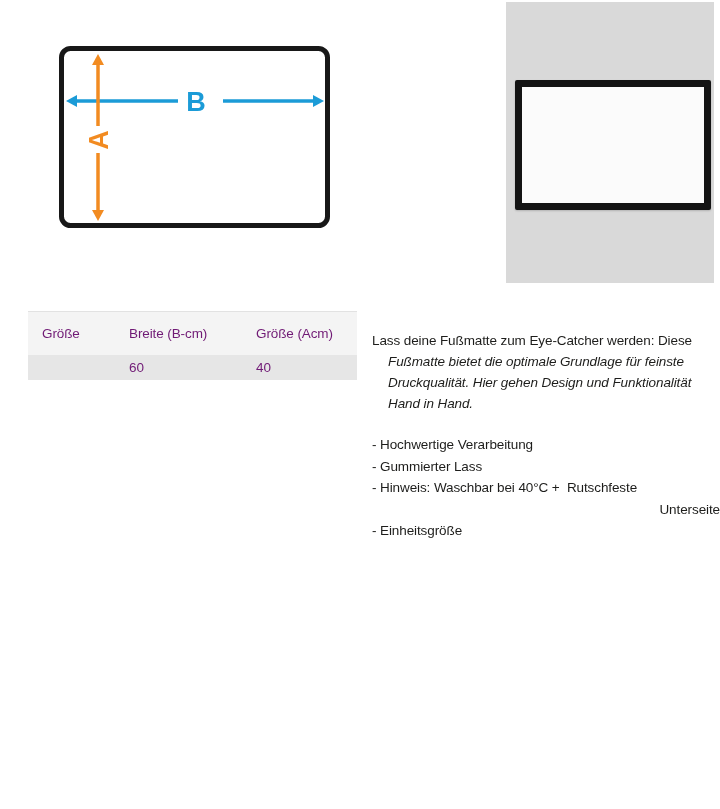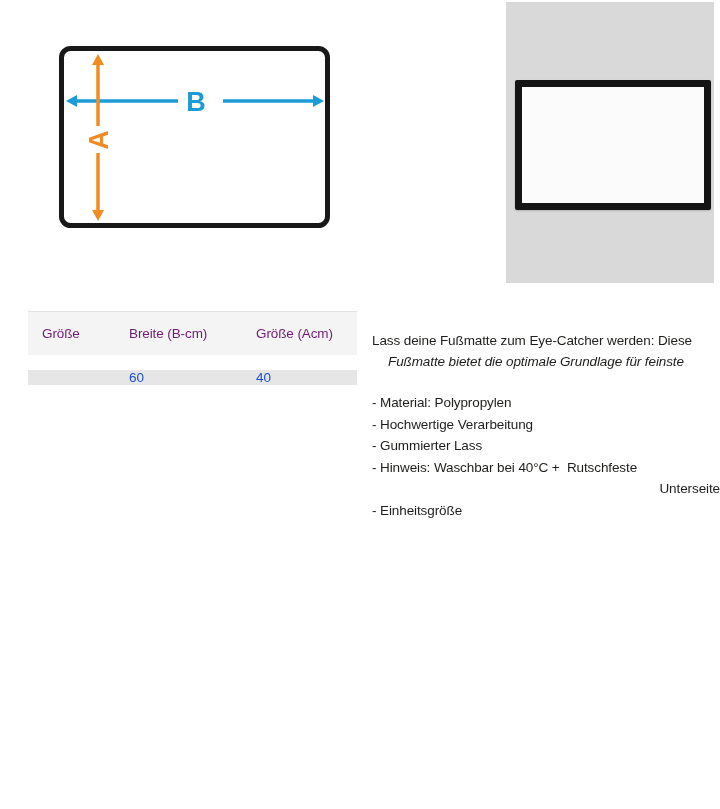--- a/index.html
+++ b/index.html
@@ -16,22 +16,22 @@
   .mat   { position:absolute; left:9px; top:78px; width:196px; height:130px;
            border:7px solid #141414; background:#FBFBFB; border-radius:2px;
            box-shadow:0 1px 2px rgba(0,0,0,0.18); }
 
   
   .size-table { position:absolute; left:28px; top:311px; width:329px;
                 font-size:13.5px; letter-spacing:-0.1px; }
   .thead { display:grid; grid-template-columns:87px 127px 115px; height:44px;
            align-items:center; background:#F4F4F4; border-top:1px solid #E2E2E2;
            color:#701a75; }
-  .trow  { display:grid; grid-template-columns:87px 127px 115px; height:15px;
-           align-items:center; background:#E6E6E6; color:#1d4ed8;margin-top:15px; }
+  .trow  { display:grid; grid-template-columns:87px 127px 115px; height:25px;
+           align-items:center; background:#E6E6E6; color:#701a75; }
   .th, .td { padding-left:14px; white-space:nowrap; overflow:visible; }
 
   
   .desc  { position:absolute; left:372px; top:306px; width:348px;
            color:#1D1D1B; font-size:13.5px; letter-spacing:-0.1px;margin-top:24px; }
   .pline { line-height:21px; white-space:pre; }
   .pline.indent { padding-left:16px;font-style:italic; }
   .bullets { margin-top:20px; }
   .bline { line-height:21.5px; white-space:pre; }
   .bline.cont { padding-left:13px;text-align:right; }
@@ -75,23 +75,24 @@
       <div class="td"></div>
       <div class="td">60</div>
       <div class="td">40</div>
     </div>
   </div>
 
   <div class="desc">
     <div class="para">
       <div class="pline">Lass deine Fußmatte zum Eye-Catcher werden: Diese</div>
       <div class="pline indent">Fußmatte bietet die optimale Grundlage für feinste</div>
+      <div class="pline indent">Druckqualität. Hier gehen Design und Funktionalität</div>
+      <div class="pline indent">Hand in Hand.</div>
     </div>
     <div class="bullets">
-      <div class="bline">- Material: Polypropylen</div>
       <div class="bline">- Hochwertige Verarbeitung</div>
       <div class="bline">- Gummierter Lass</div>
       <div class="bline">- Hinweis: Waschbar bei 40°C +  Rutschfeste</div>
       <div class="bline cont">Unterseite</div>
       <div class="bline">- Einheitsgröße</div>
     </div>
   </div>
 
 </div>
 

